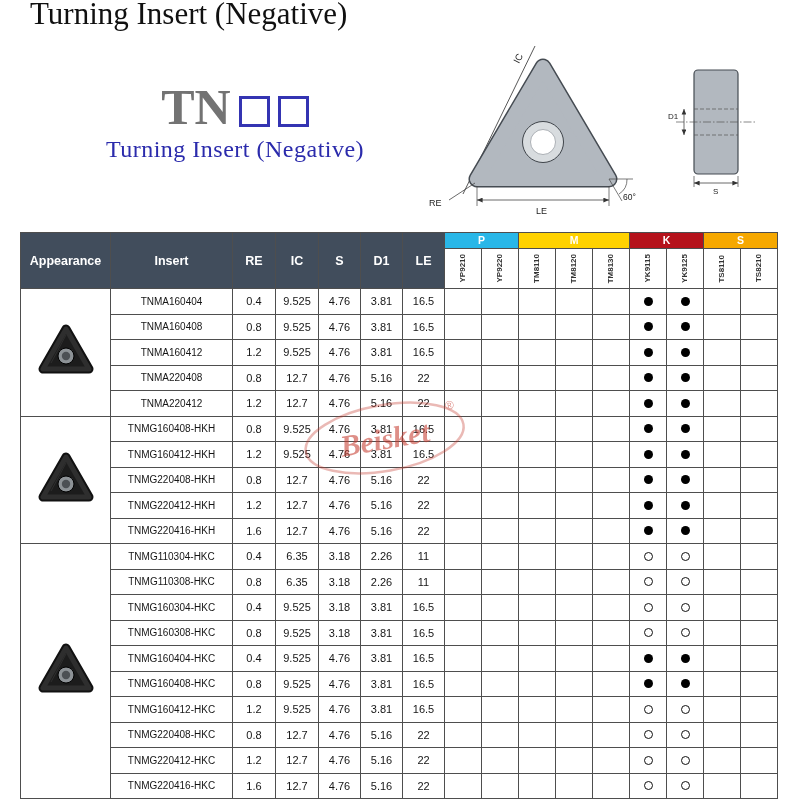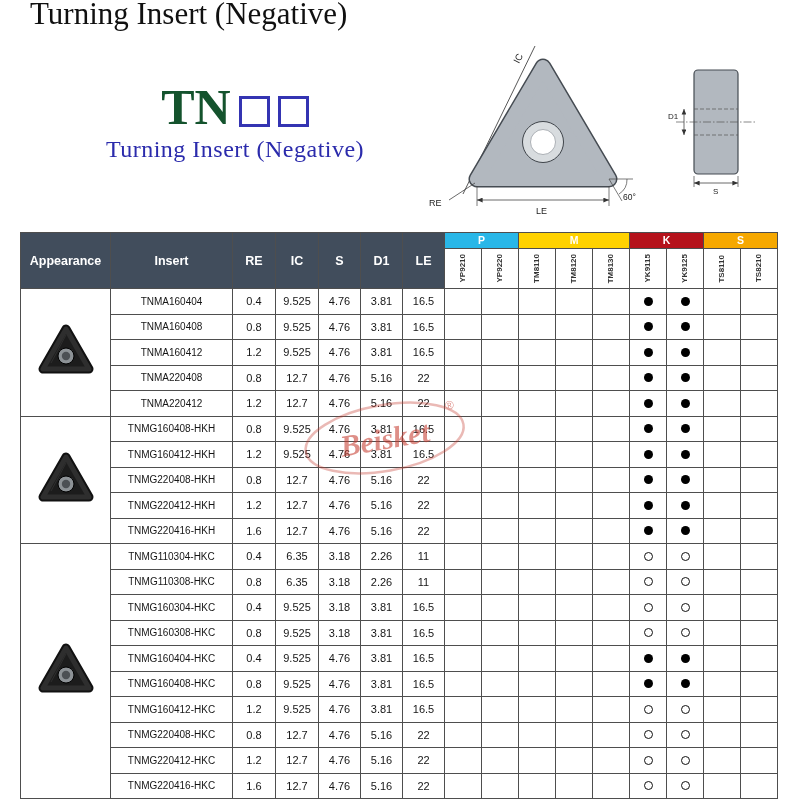--- a/index.html
+++ b/index.html
@@ -9,21 +9,21 @@
   }
   .page-title{
     position:absolute;left:30px;top:-4px;
     font-family:"Liberation Serif",serif;font-size:31px;color:#101010;
     font-weight:normal;margin:0;
   }
   .logo{position:absolute;left:62px;top:82px;width:346px;text-align:center;}
   .logo-line{display:flex;align-items:center;justify-content:center;gap:8px;}
   .logo-code{
     font-family:"Liberation Serif",serif;font-weight:bold;font-size:50px;
-    color:#14532d;line-height:1;
+    color:#737373;line-height:1;
   }
   .logo-sq{width:25px;height:25px;border:3px solid #3434b2;display:inline-block;margin-top:8px;}
   .logo-sub{
     font-family:"Liberation Serif",serif;font-size:24px;color:#2b2bac;
     margin-top:4px;letter-spacing:0.5px;
   }
   .drawing-main{position:absolute;left:415px;top:40px;}
   .drawing-side{position:absolute;left:668px;top:62px;}
 
   table.spec{

